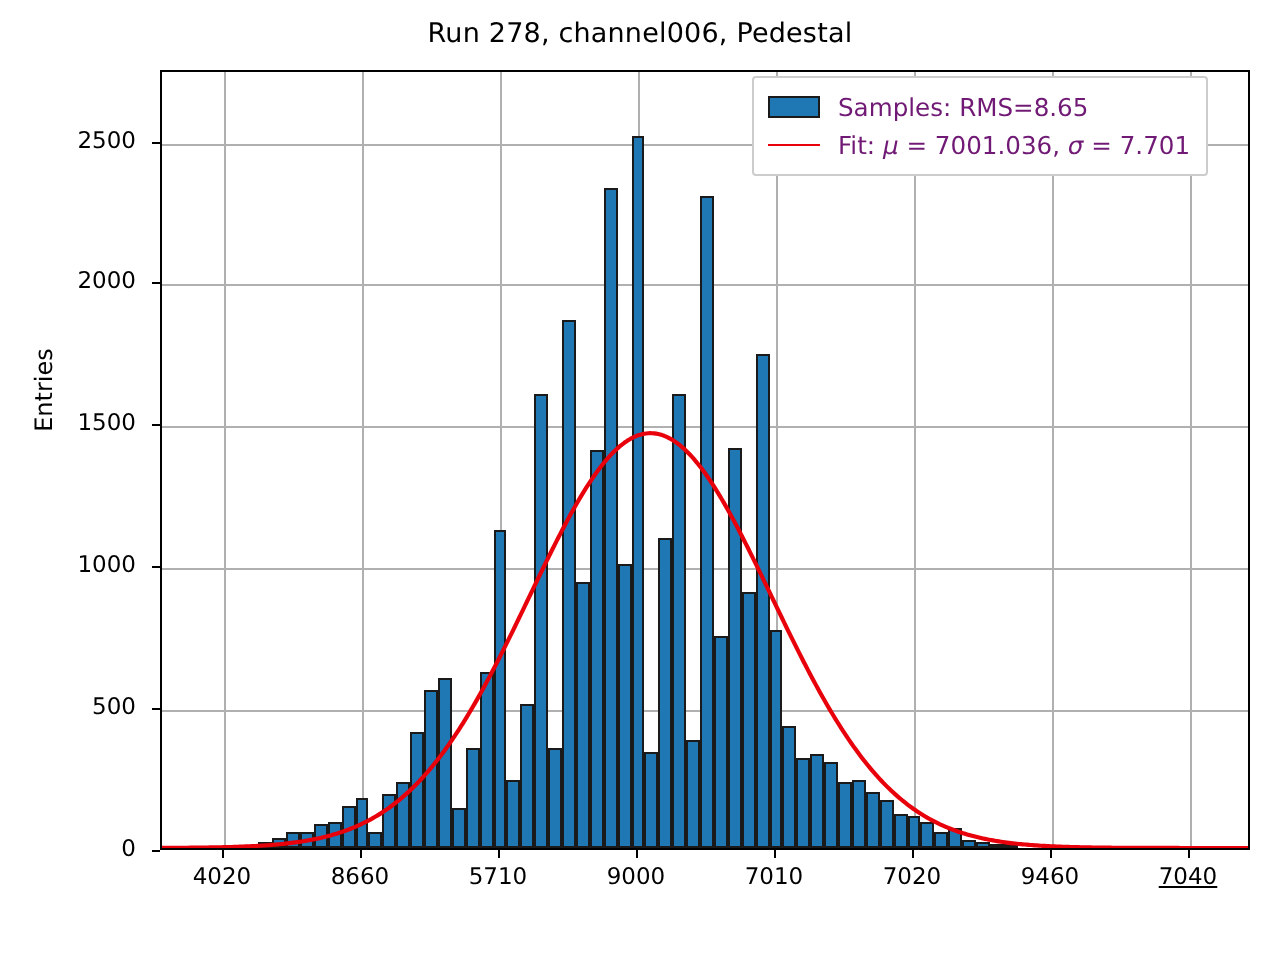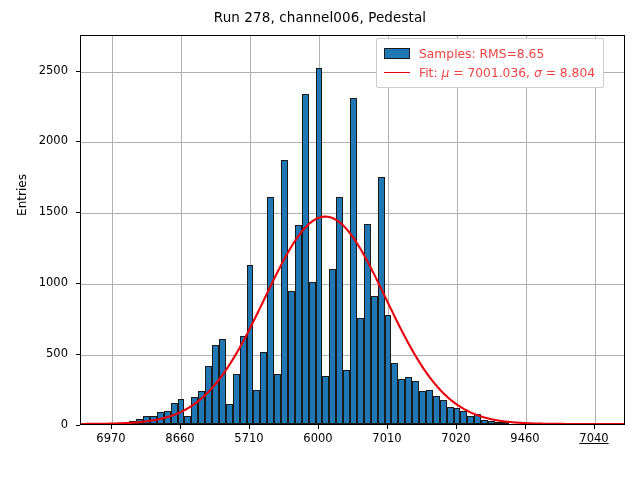--- a/index.html
+++ b/index.html
@@ -72,21 +72,21 @@
     box-shadow:0 0 0 0 rgba(0,0,0,0);
   }
   .legrow{display:flex;align-items:center;height:19px;}
   .legswatch-box{
     width:26px;height:11px;background:#1f77b4;border:1px solid #1a1a1a;
     box-sizing:border-box;margin-right:9px;
   }
   .legswatch-line{
     width:26px;height:0;border-top:1.8px solid #e8000b;margin-right:9px;
   }
-  .legtext{font-size:12.3px;color:#ef4444;white-space:nowrap;text-align:center;}
+  .legtext{font-size:12.3px;color:#701a75;white-space:nowrap;text-align:center;}
   .ital{font-style:italic;}
 </style>
 </head>
 <body>
 
 <div id="figure">
 
   <div id="title">Run 278, channel006, Pedestal</div>
 
   <div id="axes">
@@ -164,27 +164,27 @@
           <div class="bar" style="left: 420.82px; width: 6.9px; height: 1.42px; background: rgb(31, 119, 180); border-color: rgb(26, 26, 26);"></div>
         </div>
       <svg id="fitsvg" viewBox="0 0 545 390" preserveAspectRatio="none">
         <polyline id="fitpath" fill="none" stroke="#e8000b" stroke-width="2.1" stroke-linejoin="round" stroke-linecap="round" points="0.0,389.94 1.0,389.94 2.0,389.93 3.0,389.93 4.0,389.92 5.0,389.92 6.0,389.91 7.0,389.90 8.0,389.90 9.0,389.89 10.0,389.88 11.0,389.88 12.0,389.87 13.0,389.86 14.0,389.85 15.0,389.84 16.0,389.83 17.0,389.82 18.0,389.81 19.0,389.80 20.0,389.78 21.0,389.77 22.0,389.76 23.0,389.74 24.0,389.72 25.0,389.71 26.0,389.69 27.0,389.67 28.0,389.65 29.0,389.63 30.0,389.61 31.0,389.58 32.0,389.56 33.0,389.53 34.0,389.51 35.0,389.48 36.0,389.45 37.0,389.41 38.0,389.38 39.0,389.34 40.0,389.31 41.0,389.27 42.0,389.22 43.0,389.18 44.0,389.13 45.0,389.09 46.0,389.04 47.0,388.98 48.0,388.93 49.0,388.87 50.0,388.81 51.0,388.74 52.0,388.67 53.0,388.60 54.0,388.53 55.0,388.45 56.0,388.37 57.0,388.28 58.0,388.19 59.0,388.10 60.0,388.00 61.0,387.90 62.0,387.79 63.0,387.68 64.0,387.56 65.0,387.44 66.0,387.31 67.0,387.18 68.0,387.04 69.0,386.89 70.0,386.74 71.0,386.58 72.0,386.42 73.0,386.25 74.0,386.07 75.0,385.88 76.0,385.69 77.0,385.49 78.0,385.28 79.0,385.06 80.0,384.83 81.0,384.59 82.0,384.35 83.0,384.09 84.0,383.83 85.0,383.56 86.0,383.27 87.0,382.97 88.0,382.67 89.0,382.35 90.0,382.02 91.0,381.68 92.0,381.32 93.0,380.96 94.0,380.58 95.0,380.19 96.0,379.78 97.0,379.36 98.0,378.92 99.0,378.47 100.0,378.01 101.0,377.53 102.0,377.04 103.0,376.52 104.0,376.00 105.0,375.45 106.0,374.89 107.0,374.31 108.0,373.72 109.0,373.10 110.0,372.47 111.0,371.82 112.0,371.15 113.0,370.46 114.0,369.75 115.0,369.02 116.0,368.27 117.0,367.49 118.0,366.70 119.0,365.89 120.0,365.05 121.0,364.20 122.0,363.32 123.0,362.41 124.0,361.49 125.0,360.54 126.0,359.57 127.0,358.57 128.0,357.56 129.0,356.51 130.0,355.45 131.0,354.36 132.0,353.24 133.0,352.10 134.0,350.94 135.0,349.75 136.0,348.53 137.0,347.29 138.0,346.03 139.0,344.74 140.0,343.42 141.0,342.08 142.0,340.72 143.0,339.33 144.0,337.91 145.0,336.47 146.0,335.00 147.0,333.51 148.0,332.00 149.0,330.46 150.0,328.89 151.0,327.31 152.0,325.69 153.0,324.06 154.0,322.40 155.0,320.72 156.0,319.01 157.0,317.29 158.0,315.54 159.0,313.77 160.0,311.98 161.0,310.17 162.0,308.34 163.0,306.49 164.0,304.62 165.0,302.73 166.0,300.82 167.0,298.90 168.0,296.96 169.0,295.01 170.0,293.04 171.0,291.06 172.0,289.07 173.0,287.06 174.0,285.04 175.0,283.01 176.0,280.97 177.0,278.92 178.0,276.87 179.0,274.80 180.0,272.73 181.0,270.66 182.0,268.58 183.0,266.50 184.0,264.42 185.0,262.34 186.0,260.26 187.0,258.18 188.0,256.10 189.0,254.03 190.0,251.97 191.0,249.90 192.0,247.85 193.0,245.81 194.0,243.78 195.0,241.75 196.0,239.75 197.0,237.75 198.0,235.77 199.0,233.81 200.0,231.86 201.0,229.94 202.0,228.03 203.0,226.15 204.0,224.29 205.0,222.45 206.0,220.64 207.0,218.86 208.0,217.10 209.0,215.37 210.0,213.68 211.0,212.01 212.0,210.38 213.0,208.79 214.0,207.22 215.0,205.70 216.0,204.21 217.0,202.76 218.0,201.35 219.0,199.99 220.0,198.66 221.0,197.38 222.0,196.14 223.0,194.94 224.0,193.80 225.0,192.69 226.0,191.64 227.0,190.63 228.0,189.68 229.0,188.77 230.0,187.92 231.0,187.11 232.0,186.36 233.0,185.66 234.0,185.01 235.0,184.42 236.0,183.88 237.0,183.40 238.0,182.97 239.0,182.59 240.0,182.28 241.0,182.01 242.0,181.81 243.0,181.66 244.0,181.56 245.0,181.53 246.0,181.55 247.0,181.62 248.0,181.76 249.0,181.94 250.0,182.19 251.0,182.49 252.0,182.85 253.0,183.26 254.0,183.73 255.0,184.25 256.0,184.83 257.0,185.46 258.0,186.14 259.0,186.88 260.0,187.66 261.0,188.50 262.0,189.39 263.0,190.34 264.0,191.33 265.0,192.37 266.0,193.45 267.0,194.59 268.0,195.77 269.0,196.99 270.0,198.26 271.0,199.57 272.0,200.93 273.0,202.33 274.0,203.76 275.0,205.24 276.0,206.75 277.0,208.30 278.0,209.89 279.0,211.51 280.0,213.16 281.0,214.85 282.0,216.57 283.0,218.31 284.0,220.09 285.0,221.89 286.0,223.72 287.0,225.57 288.0,227.45 289.0,229.35 290.0,231.27 291.0,233.21 292.0,235.17 293.0,237.14 294.0,239.13 295.0,241.14 296.0,243.15 297.0,245.18 298.0,247.22 299.0,249.27 300.0,251.33 301.0,253.40 302.0,255.47 303.0,257.54 304.0,259.62 305.0,261.70 306.0,263.78 307.0,265.87 308.0,267.95 309.0,270.02 310.0,272.10 311.0,274.17 312.0,276.23 313.0,278.29 314.0,280.34 315.0,282.38 316.0,284.42 317.0,286.44 318.0,288.45 319.0,290.45 320.0,292.44 321.0,294.41 322.0,296.37 323.0,298.31 324.0,300.24 325.0,302.15 326.0,304.04 327.0,305.91 328.0,307.77 329.0,309.61 330.0,311.42 331.0,313.22 332.0,315.00 333.0,316.75 334.0,318.49 335.0,320.20 336.0,321.89 337.0,323.55 338.0,325.20 339.0,326.81 340.0,328.41 341.0,329.98 342.0,331.53 343.0,333.05 344.0,334.55 345.0,336.02 346.0,337.47 347.0,338.90 348.0,340.29 349.0,341.67 350.0,343.01 351.0,344.34 352.0,345.64 353.0,346.91 354.0,348.15 355.0,349.38 356.0,350.57 357.0,351.75 358.0,352.89 359.0,354.02 360.0,355.12 361.0,356.19 362.0,357.24 363.0,358.26 364.0,359.27 365.0,360.24 366.0,361.20 367.0,362.13 368.0,363.04 369.0,363.93 370.0,364.79 371.0,365.63 372.0,366.45 373.0,367.25 374.0,368.03 375.0,368.79 376.0,369.52 377.0,370.24 378.0,370.94 379.0,371.61 380.0,372.27 381.0,372.91 382.0,373.53 383.0,374.13 384.0,374.72 385.0,375.28 386.0,375.83 387.0,376.36 388.0,376.88 389.0,377.38 390.0,377.87 391.0,378.33 392.0,378.79 393.0,379.23 394.0,379.65 395.0,380.06 396.0,380.46 397.0,380.84 398.0,381.21 399.0,381.57 400.0,381.92 401.0,382.25 402.0,382.57 403.0,382.88 404.0,383.18 405.0,383.47 406.0,383.75 407.0,384.01 408.0,384.27 409.0,384.52 410.0,384.76 411.0,384.99 412.0,385.21 413.0,385.42 414.0,385.63 415.0,385.82 416.0,386.01 417.0,386.19 418.0,386.37 419.0,386.53 420.0,386.69 421.0,386.85 422.0,386.99 423.0,387.13 424.0,387.27 425.0,387.40 426.0,387.52 427.0,387.64 428.0,387.76 429.0,387.86 430.0,387.97 431.0,388.07 432.0,388.16 433.0,388.25 434.0,388.34 435.0,388.42 436.0,388.50 437.0,388.58 438.0,388.65 439.0,388.72 440.0,388.79 441.0,388.85 442.0,388.91 443.0,388.97 444.0,389.02 445.0,389.07 446.0,389.12 447.0,389.17 448.0,389.21 449.0,389.25 450.0,389.29 451.0,389.33 452.0,389.37 453.0,389.40 454.0,389.44 455.0,389.47 456.0,389.50 457.0,389.52 458.0,389.55 459.0,389.58 460.0,389.60 461.0,389.62 462.0,389.64 463.0,389.66 464.0,389.68 465.0,389.70 466.0,389.72 467.0,389.74 468.0,389.75 469.0,389.77 470.0,389.78 471.0,389.79 472.0,389.81 473.0,389.82 474.0,389.83 475.0,389.84 476.0,389.85 477.0,389.86 478.0,389.87 479.0,389.87 480.0,389.88 481.0,389.89 482.0,389.90 483.0,389.90 484.0,389.91 485.0,389.91 486.0,389.92 487.0,389.92 488.0,389.93 489.0,389.93 490.0,389.94 491.0,389.94 492.0,389.95 493.0,389.95 494.0,389.95 495.0,389.96 496.0,389.96 497.0,389.96 498.0,389.96 499.0,389.97 500.0,389.97 501.0,389.97 502.0,389.97 503.0,389.97 504.0,389.98 505.0,389.98 506.0,389.98 507.0,389.98 508.0,389.98 509.0,389.98 510.0,389.98 511.0,389.99 512.0,389.99 513.0,389.99 514.0,389.99 515.0,389.99 516.0,389.99 517.0,389.99 518.0,389.99 519.0,389.99 520.0,389.99 521.0,389.99 522.0,389.99 523.0,389.99 524.0,389.99 525.0,389.99 526.0,390.00 527.0,390.00 528.0,390.00 529.0,390.00 530.0,390.00 531.0,390.00 532.0,390.00 533.0,390.00 534.0,390.00 535.0,390.00 536.0,390.00 537.0,390.00 538.0,390.00 539.0,390.00 540.0,390.00 541.0,390.00 542.0,390.00 543.0,390.00 544.0,390.00 545.0,390.00"></polyline>
       </svg>
     </div>
   </div>
 
   <div id="ticklayer">
       <div class="xtick" style="left: 111px;"></div>
-      <div class="xticklabel" style="left: 111px;">6970</div>
+      <div class="xticklabel" style="left: 111px;">4020</div>
       <div class="xtick" style="left: 180px;"></div>
       <div class="xticklabel" style="left: 180px;">8660</div>
       <div class="xtick" style="left: 249px;"></div>
       <div class="xticklabel" style="left: 249px;">5710</div>
       <div class="xtick" style="left: 318px;"></div>
-      <div class="xticklabel" style="left: 318px;">6000</div>
+      <div class="xticklabel" style="left: 318px;">9000</div>
       <div class="xtick" style="left: 387px;"></div>
       <div class="xticklabel" style="left: 387px;">7010</div>
       <div class="xtick" style="left: 456px;"></div>
       <div class="xticklabel" style="left: 456px;">7020</div>
       <div class="xtick" style="left: 525px;"></div>
       <div class="xticklabel" style="left: 525px;">9460</div>
       <div class="xtick" style="left: 594px;"></div>
       <div class="xticklabel" style="left: 594px; text-decoration: underline;">7040</div>
       <div class="ytick" style="top: 425px;"></div>
       <div class="yticklabel" style="top: 425px;">0</div>
@@ -202,17 +202,17 @@
 
   <div id="ylabel">Entries</div>
 
   <div id="legend">
     <div class="legrow">
       <span class="legswatch-box"></span>
       <span class="legtext">Samples: RMS=8.65</span>
     </div>
     <div class="legrow">
       <span class="legswatch-line"></span>
-      <span class="legtext"><span>Fit: </span><span class="ital">μ</span><span> = 7001.036, </span><span class="ital">σ</span><span> = 8.804</span></span>
+      <span class="legtext"><span>Fit: </span><span class="ital">μ</span><span> = 7001.036, </span><span class="ital">σ</span><span> = 7.701</span></span>
     </div>
   </div>
 
 </div>
 
 </body></html>

